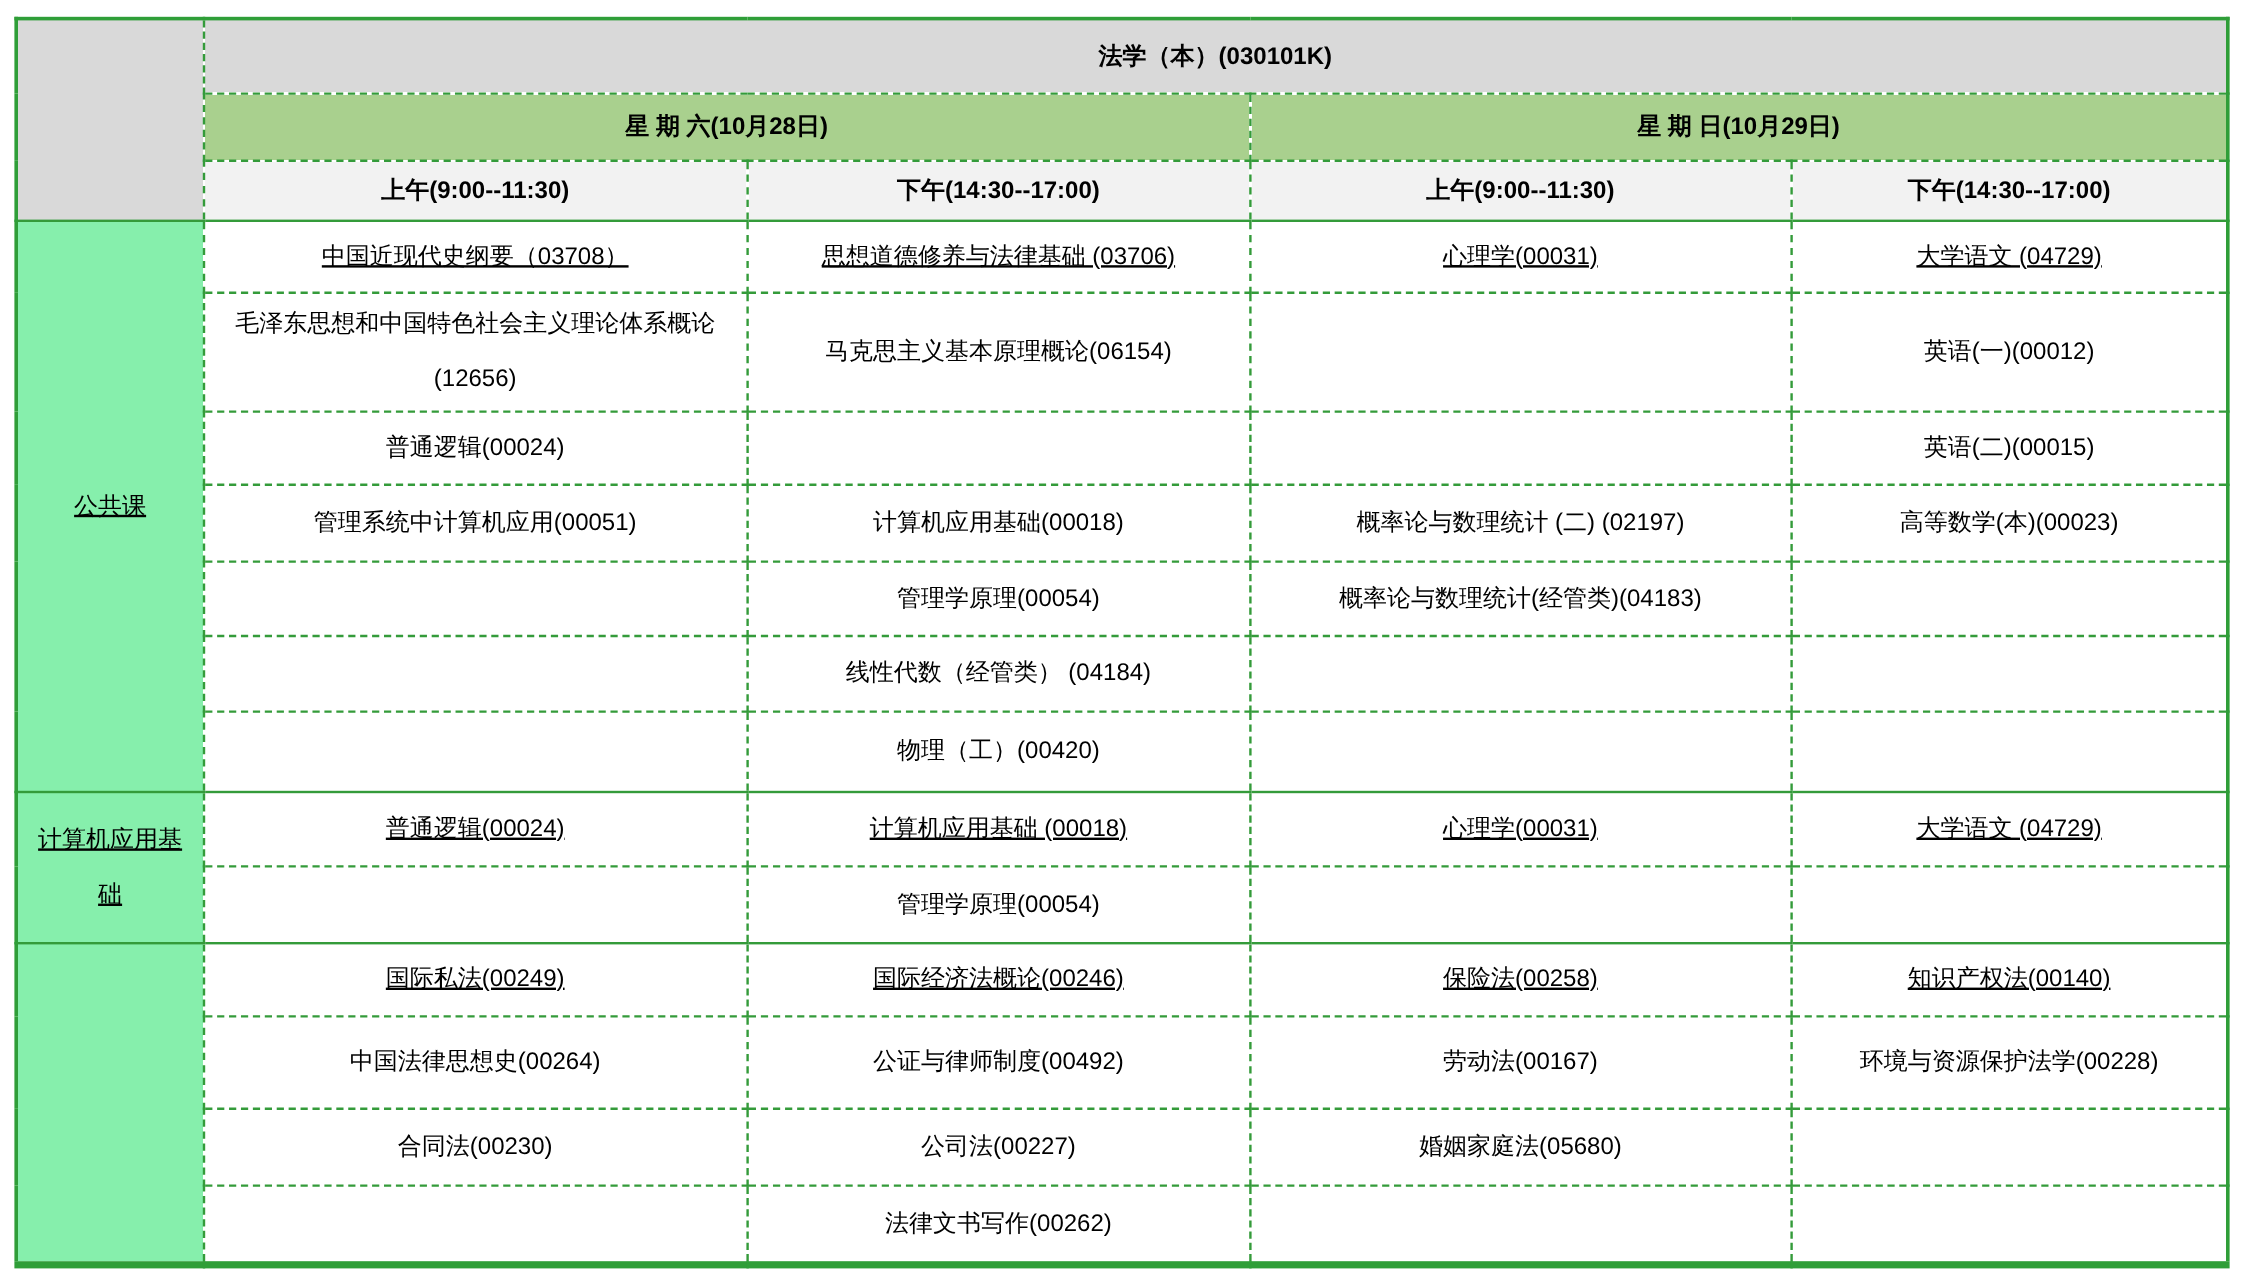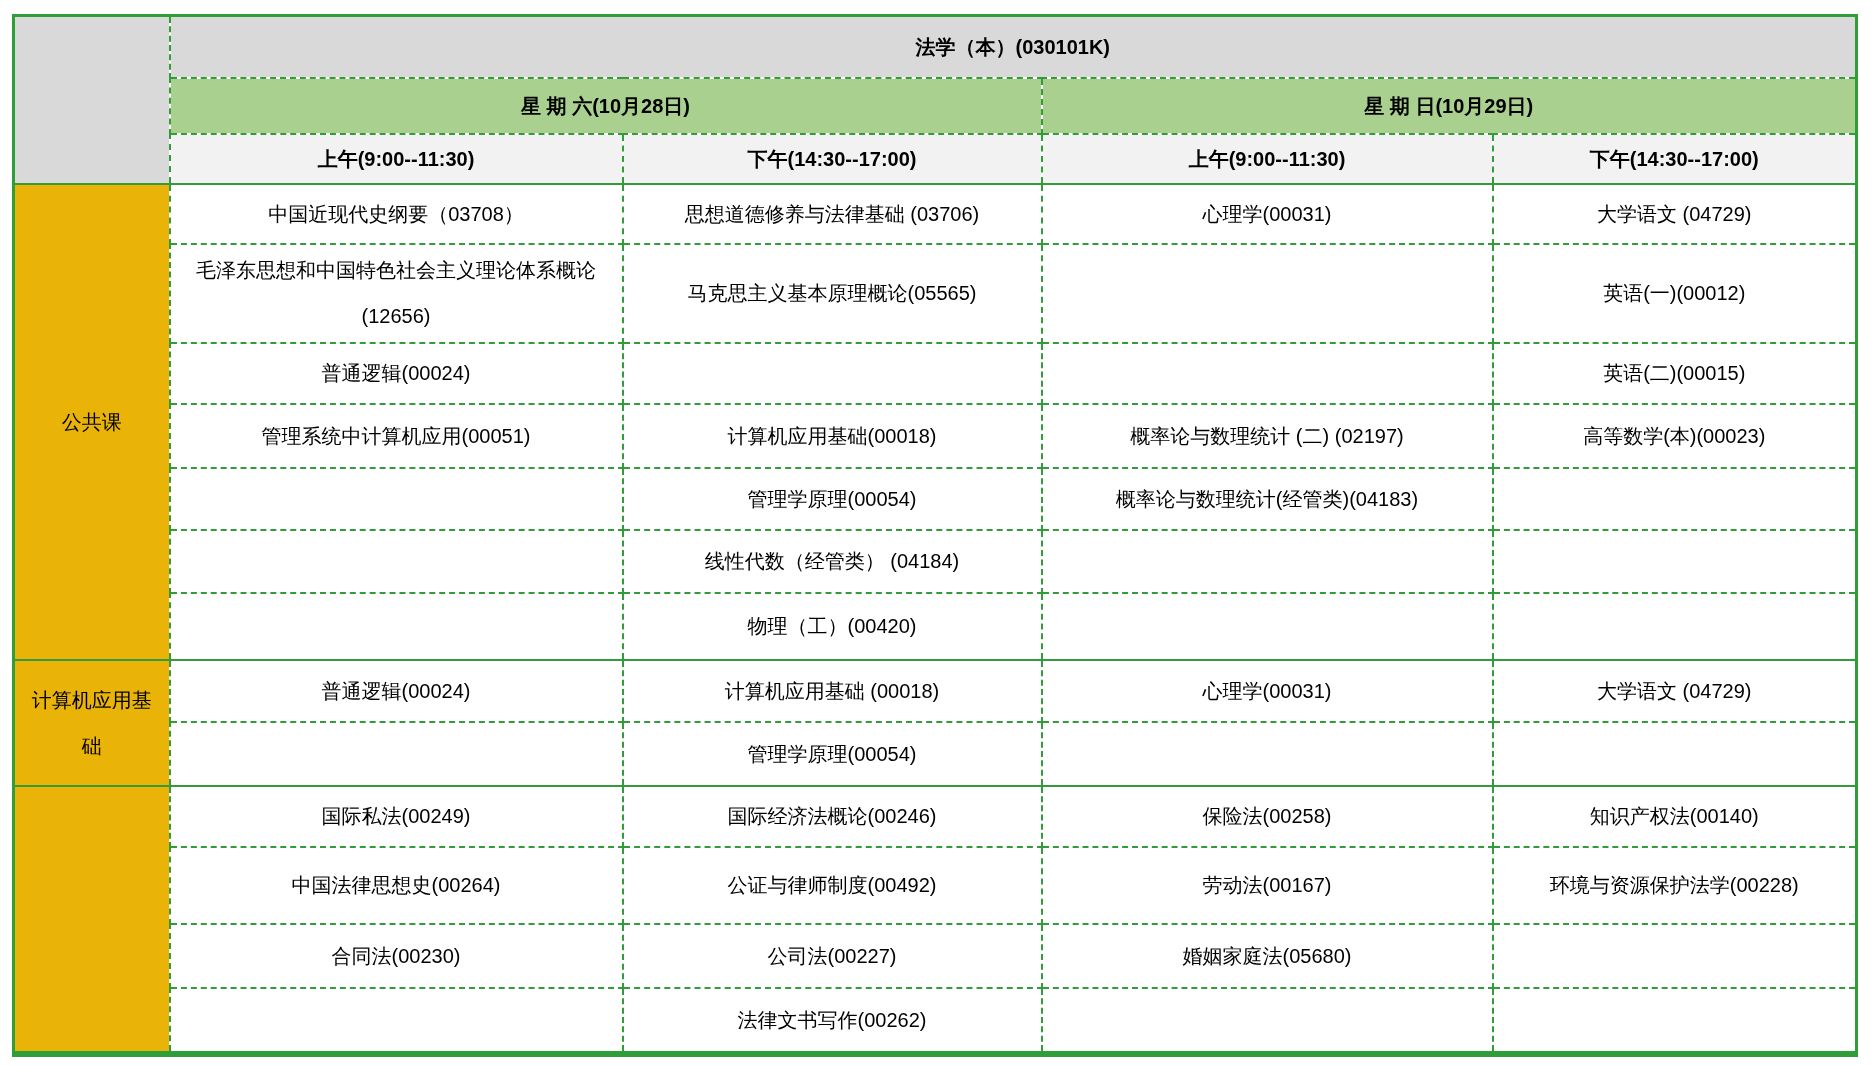--- a/index.html
+++ b/index.html
@@ -32,23 +32,23 @@
     font-weight:bold;font-size:29px;line-height:1.2;
   }
   td.day{
     background:var(--day-bg);
     font-weight:bold;font-size:22px;line-height:1.2;
   }
   td.time{
     background:var(--time-bg);
     font-weight:bold;font-size:20px;line-height:1.2;
   }
-  td.grp{background:#eab308;font-size:20px;line-height:2.6;}
+  td.grp{background:#86efac;font-size:20px;line-height:2.6;}
   td.grp.wrap2{padding:0 15px;}
-  tr.grp-start td{border-top-style:solid;}
+  tr.grp-start td{border-top-style:solid;text-decoration:underline;}
   td.pad-lg{padding:0 70px;}
 </style>
 </head>
 <body>
 
 <div class="page">
   <table class="sched">
     <colgroup>
       <col style="width:156px">
         <col style="width:453px">
@@ -75,21 +75,21 @@
 
     <tr class="grp-start" style="height:60px">
       <td class="grp" rowspan="7">公共课</td>
       <td>中国近现代史纲要（03708）</td>
       <td>思想道德修养与法律基础 (03706)</td>
       <td>心理学(00031)</td>
       <td>大学语文 (04729)</td>
     </tr>
     <tr style="height:99px">
       <td class="pad-lg">毛泽东思想和中国特色社会主义理论体系概论(12656)</td>
-      <td>马克思主义基本原理概论(05565)</td>
+      <td>马克思主义基本原理概论(06154)</td>
       <td></td>
       <td>英语(一)(00012)</td>
     </tr>
     <tr style="height:61px">
       <td>普通逻辑(00024)</td>
       <td></td>
       <td></td>
       <td>英语(二)(00015)</td>
     </tr>
     <tr style="height:64px">

